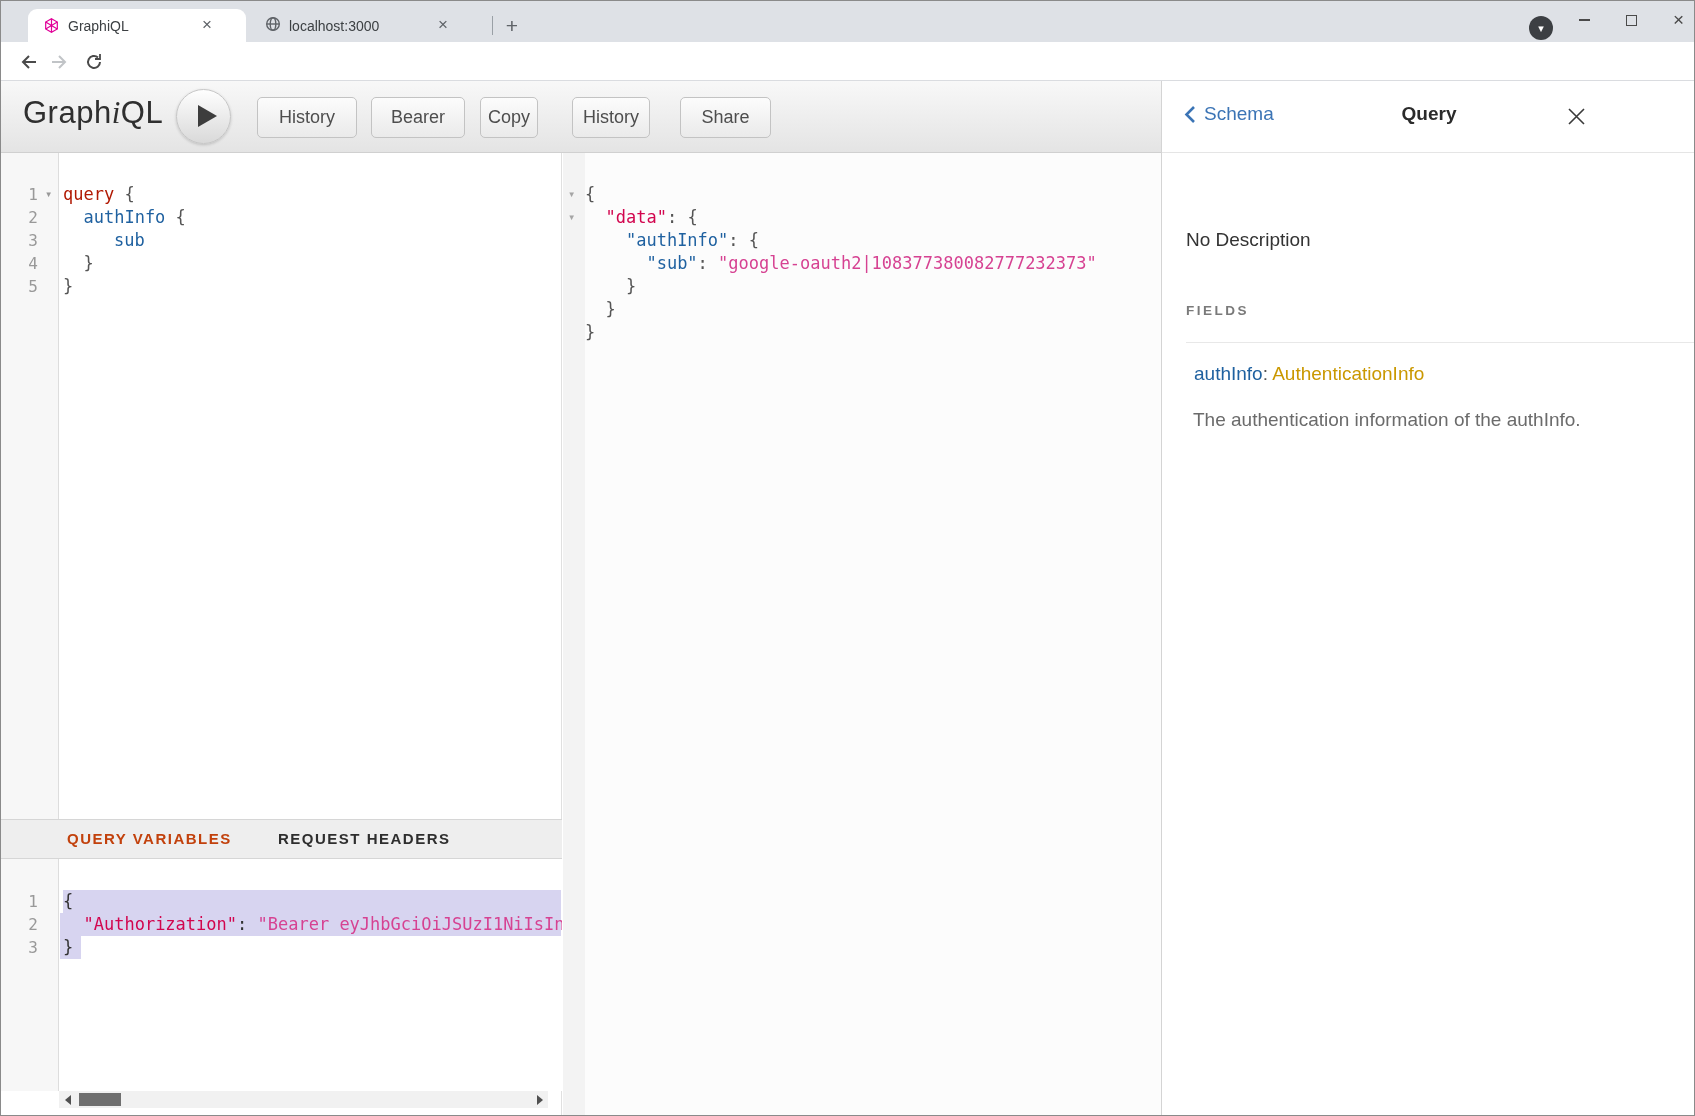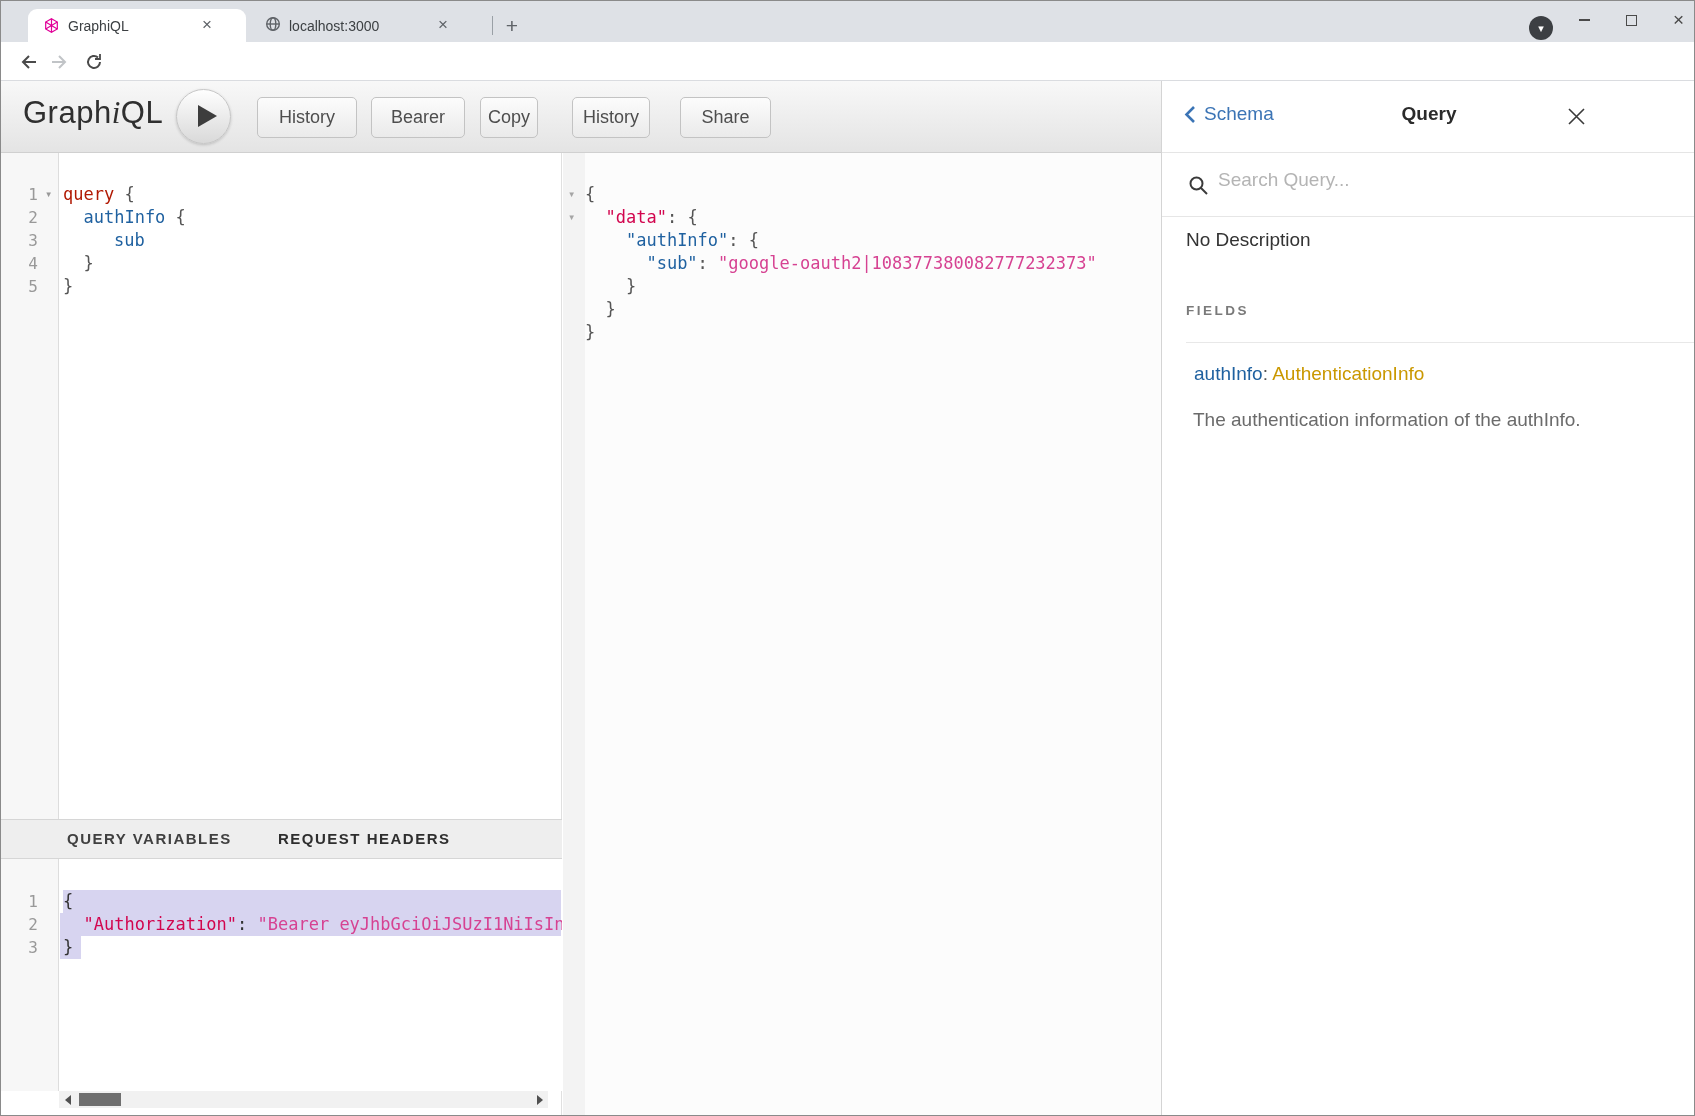--- a/index.html
+++ b/index.html
@@ -201,21 +201,21 @@
       <span class="fold" style="left:44px;top:30px">▾</span>
     </div>
     <div class="cl" style="left:62px;top:30px"><span class="kw">query</span><span class="pn"> {</span></div>
     <div class="cl" style="left:62px;top:53px"><span class="fld">  authInfo</span><span class="pn"> {</span></div>
     <div class="cl" style="left:72px;top:76px"><span class="fld">    sub</span></div>
     <div class="cl" style="left:62px;top:99px"><span class="pn">  }</span></div>
     <div class="cl" style="left:62px;top:122px"><span class="pn">}</span></div>
   </div>
 
   <div class="tabbar">
-    <span class="vtab" style="left:66px;color:#404040">QUERY VARIABLES</span>
+    <span class="vtab" style="left:66px;color:#c2410c">QUERY VARIABLES</span>
     <span class="vtab" style="left:277px;color:#2e2e2e">REQUEST HEADERS</span>
   </div>
 
   <div class="h-editor">
     <div class="gutter" style="height:232px">
       <span class="gnum" style="top:31px">1</span>
       <span class="gnum" style="top:54px">2</span>
       <span class="gnum" style="top:77px">3</span>
     </div>
     <div class="sel" style="left:62px;top:31px;width:498px"></div>
@@ -260,29 +260,20 @@
           </svg>
         <span>Schema</span>
       </div>
       <div class="docs-title">Query</div>
       <div class="docs-close">
         <svg width="21" height="21" viewBox="0 0 21 21" stroke="#3a3a3a" stroke-width="1.6">
             <path d="M3 3l15 15M18 3L3 18"></path>
           </svg>
       </div>
     </div>
-    <div class="searchrow">
-      <span style="position:absolute;left:26px;top:22px">
-        <svg width="21" height="21" viewBox="0 0 21 21" fill="none" stroke="#3a3a3a" stroke-width="2">
-            <circle cx="8.5" cy="8.5" r="6"></circle>
-            <line x1="13" y1="13" x2="19" y2="19"></line>
-          </svg>
-      </span>
-      <input type="text" placeholder="Search Query..." style="">
-    </div>
     <div class="abs" style="left:24px;top:148px;font-size:19px;color:#333">No Description</div>
     <div class="fields-h">FIELDS</div>
     <div class="fdiv"></div>
     <div class="fieldrow">
       <span style="color:#1F61A0">authInfo</span><span style="color:#555">: </span><span style="color:#CA9800">AuthenticationInfo</span>
     </div>
     <div class="fdesc">The authentication information of the authInfo.</div>
   </div>
 
 </div>

